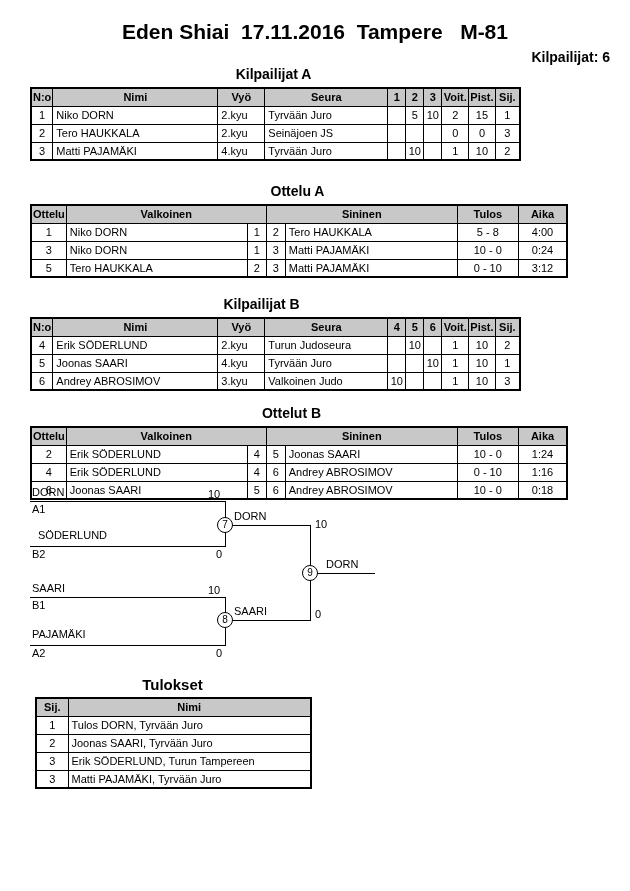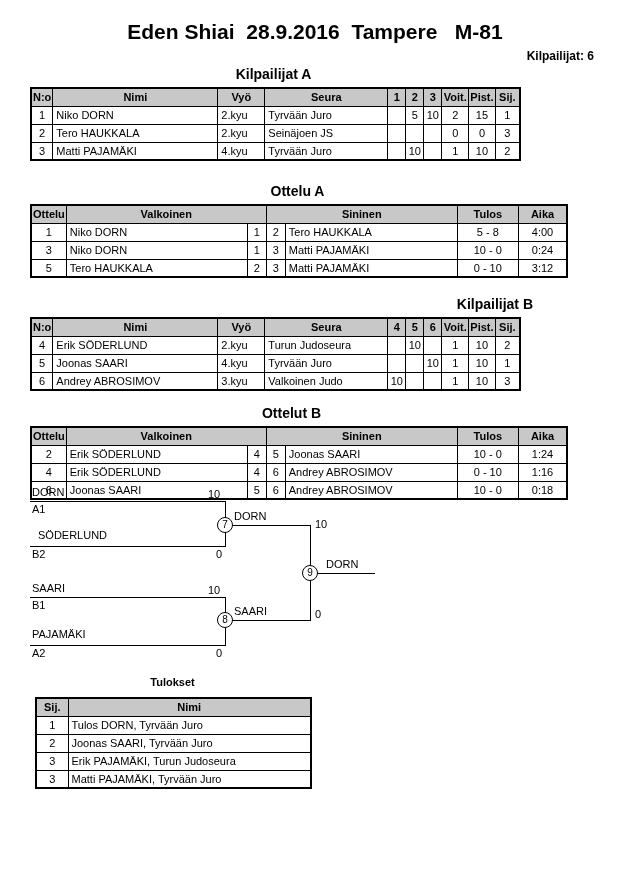--- a/index.html
+++ b/index.html
@@ -1,37 +1,37 @@
 <!DOCTYPE html>
 <html><head>
 <meta charset="utf-8">
 <style>
   html,body{margin:0;padding:0;}
   body{position:relative;width:630px;height:891px;background:#ffffff;color:#000;
        font-family:"Liberation Sans",sans-serif;overflow:hidden;}
   .page-title{position:absolute;top:20px;left:0;width:100%;text-align:center;
               font-size:21px;font-weight:bold;white-space:pre;}
-  .count{position:absolute;top:49px;right:36px;font-size:12px;font-weight:bold;}
+  .count{position:absolute;top:49px;right:20px;font-size:14px;font-weight:bold;}
   .section-heading{position:absolute;text-align:center;font-size:14px;font-weight:bold;}
   table{position:absolute;border-collapse:collapse;table-layout:fixed;font-size:11px;
         border:2px solid #000;}
   th,td{border:1px solid #000;height:18px;padding:0 3px;overflow:hidden;
         white-space:nowrap;box-sizing:border-box;}
   th{background:#c8c8c8;font-weight:bold;text-align:center;padding:0 1px;}
   td.c{text-align:center;padding:0 1px;}
   #bracket{position:absolute;left:30px;top:482px;width:390px;height:185px;font-size:11px;}
   .bline{position:absolute;background:#000;}
   .blabel{position:absolute;white-space:nowrap;}
   .bnode{position:absolute;width:16px;height:16px;border:1px solid #000;border-radius:50%;
          background:#fff;font-size:10px;line-height:14px;text-align:center;box-sizing:border-box;}
 </style>
 </head>
 <body>
 
-<div class="page-title">Eden Shiai  28.9.2016  Tampere   M-81</div>
+<div class="page-title">Eden Shiai  17.11.2016  Tampere   M-81</div>
 <div class="count">Kilpailijat: 6</div>
 
 <div class="section-heading" style="top:66px;left:30px;width:487px;">Kilpailijat A</div>
 <table style="top:87px;left:30px;">
   <colgroup>
       <col style="width:20px">
       <col style="width:165px">
       <col style="width:47px">
       <col style="width:123px">
       <col style="width:18px">
@@ -139,21 +139,21 @@
       <td>Tero HAUKKALA</td>
       <td class="c">2</td>
       <td class="c">3</td>
       <td>Matti PAJAMÄKI</td>
       <td class="c">0 - 10</td>
       <td class="c">3:12</td>
     </tr>
   </tbody>
 </table>
 
-<div class="section-heading" style="top:296px;left:46px;width:487px;text-align:right;">Kilpailijat B</div>
+<div class="section-heading" style="top:296px;left:18px;width:487px;">Kilpailijat B</div>
 <table style="top:317px;left:30px;">
   <colgroup>
       <col style="width:20px">
       <col style="width:165px">
       <col style="width:47px">
       <col style="width:123px">
       <col style="width:18px">
       <col style="width:18px">
       <col style="width:18px">
       <col style="width:27px">
@@ -296,21 +296,21 @@
 
   <div class="blabel" style="left:285px;top:36px;">10</div>
   <div class="blabel" style="left:285px;top:126px;">0</div>
   <div class="blabel" style="left:296px;top:76px;">DORN</div>
 
   <div class="bnode" style="left:187px;top:35px;">7</div>
   <div class="bnode" style="left:187px;top:130px;">8</div>
   <div class="bnode" style="left:272px;top:83px;">9</div>
 </div>
 
-<div class="section-heading" style="top:676px;left:35px;width:275px;font-size:11px;">Tulokset</div>
+<div class="section-heading" style="top:676px;left:35px;width:275px;font-size:15px;">Tulokset</div>
 <table style="top:697px;left:35px;">
   <colgroup>
       <col style="width:32px">
       <col style="width:243px">
     </colgroup>
   <thead>
       <tr>
     <th>Sij.</th>
     <th>Nimi</th>
   </tr>
@@ -319,20 +319,20 @@
     <tr>
       <td class="c">1</td>
       <td>Tulos DORN, Tyrvään Juro</td>
     </tr>
     <tr>
       <td class="c">2</td>
       <td>Joonas SAARI, Tyrvään Juro</td>
     </tr>
     <tr>
       <td class="c">3</td>
-      <td>Erik PAJAMÄKI, Turun Judoseura</td>
+      <td>Erik SÖDERLUND, Turun Tampereen</td>
     </tr>
     <tr>
       <td class="c">3</td>
       <td>Matti PAJAMÄKI, Tyrvään Juro</td>
     </tr>
   </tbody>
 </table>
 
 </body></html>

